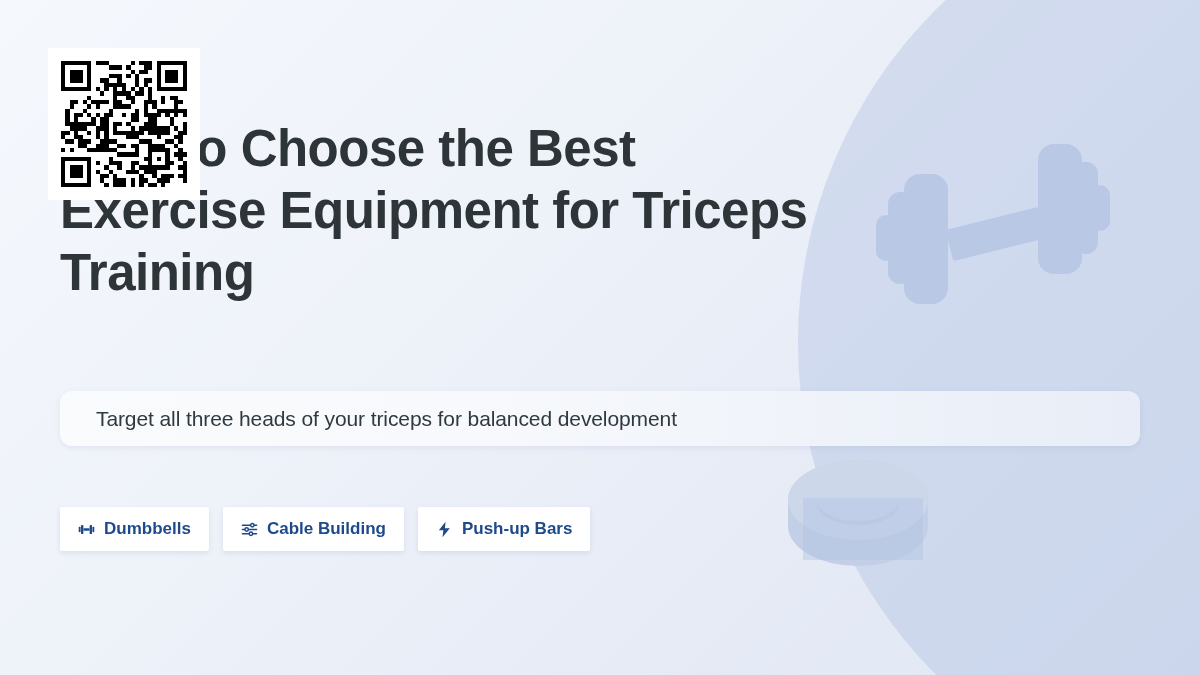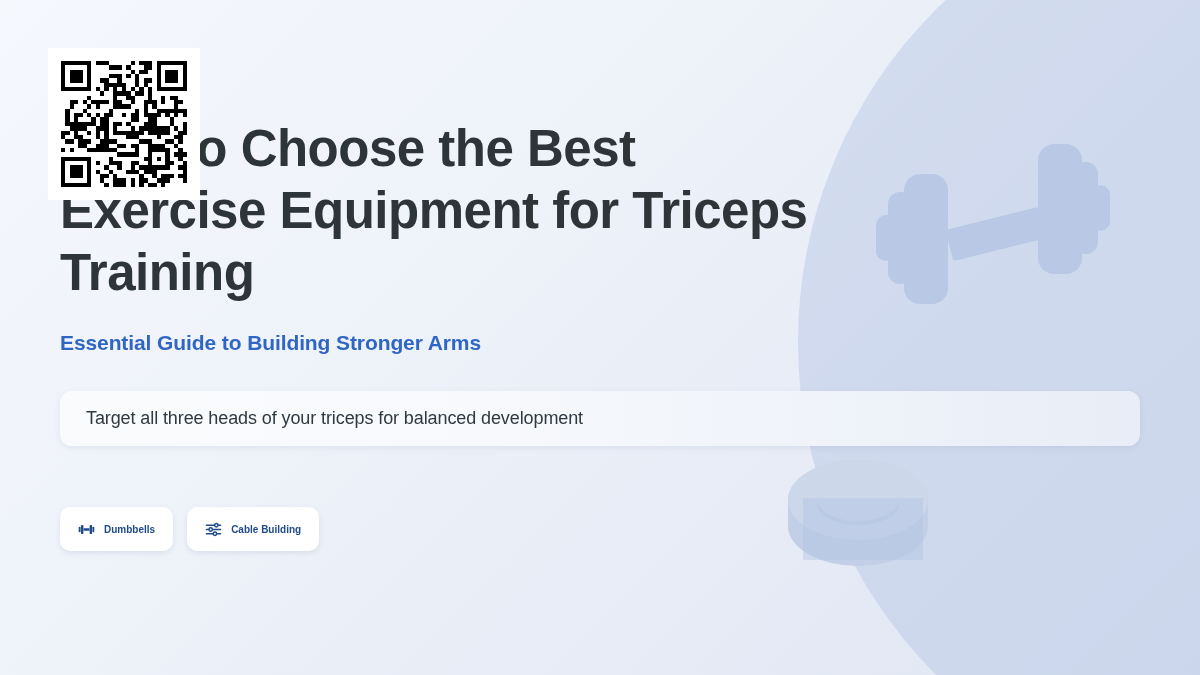--- a/index.html
+++ b/index.html
@@ -66,46 +66,46 @@
   .banner {
     position:absolute;
     left:0; top:391px;
     width:1080px; height:55px;
     border-radius:12px;
     background:linear-gradient(90deg, #fafbfd 0%, #f7f9fc 40%, #e8edf7 100%);
     box-shadow:0 2px 6px rgba(80,100,140,0.10);
     display:flex; align-items:center;
   }
   .banner-text {
-    margin-left:26px;
-    font-size:18px;
+    margin-left:36px;
+    font-size:21px;
     color:#2f3a40;
     letter-spacing:-0.1px;
   }
 
   
   .chips {
     position:absolute;
     left:0; top:507px;
     height:44px;
     display:flex;
     align-items:center;
   }
 
   .chip {
     height:44px;
     display:flex;
     align-items:center;
     gap:9px;
     padding:12px 18px;
     margin-right:14px;
-    border-radius:10px;
+    border-radius:2px;
     background:#ffffff;
     box-shadow:0 2px 5px rgba(80,100,140,0.13);
-    font-size:10px;
+    font-size:17px;
     font-weight:bold;
     color:#1e4a8c;
     white-space:nowrap;
   }
   .chip svg { display:block; flex:none; }
 
   
   .chip-clip {
     position:absolute;
     left:803px; top:498px;
@@ -153,21 +153,20 @@
       <ellipse cx="80" cy="42" rx="70" ry="40" fill="#ccd7ea"></ellipse>
       <ellipse cx="80" cy="46" rx="41" ry="21" fill="#c2cfe6"></ellipse>
       <ellipse cx="80" cy="42" rx="41" ry="21" fill="#ccd7ea"></ellipse>
     </svg>
   </div>
 
   <div class="content">
 
     <h1 class="title">How to Choose the Best Exercise Equipment for Triceps Training</h1>
 
-    <div class="subtitle">Essential Guide to Building Stronger Arms</div>
 
     <div class="banner">
       <span class="banner-text">Target all three heads of your triceps for balanced development</span>
     </div>
 
     <div class="chips">
 
       <div class="chip">
         <span>
           <svg width="17" height="17" viewBox="0 0 24 24" fill="#1e4a8c" xmlns="http://www.w3.org/2000/svg">
@@ -189,20 +188,28 @@
             <line x1="2" y1="12" x2="22" y2="12"></line>
             <line x1="2" y1="18" x2="22" y2="18"></line>
             <circle cx="16" cy="6" r="2.4" fill="#ffffff"></circle>
             <circle cx="8" cy="12" r="2.4" fill="#ffffff"></circle>
             <circle cx="14" cy="18" r="2.4" fill="#ffffff"></circle>
           </svg>
         </span>
         <span>Cable Building</span>
       </div>
 
+      <div class="chip">
+        <span>
+          <svg width="17" height="17" viewBox="0 0 24 24" fill="#1e4a8c" xmlns="http://www.w3.org/2000/svg">
+            <polygon points="13.5,1 4,13.2 10.4,13.2 9.2,23 19.5,10.2 12.6,10.2"></polygon>
+          </svg>
+        </span>
+        <span>Push-up Bars</span>
+      </div>
 
     </div>
   </div>
 
   <div class="chip-clip"></div>
 
   <div class="qr">
     <svg viewBox="0 0 29 29" shape-rendering="crispEdges" xmlns="http://www.w3.org/2000/svg">
       <rect width="29" height="29" fill="#ffffff"></rect>
       <g fill="#000000" id="qr-modules">

